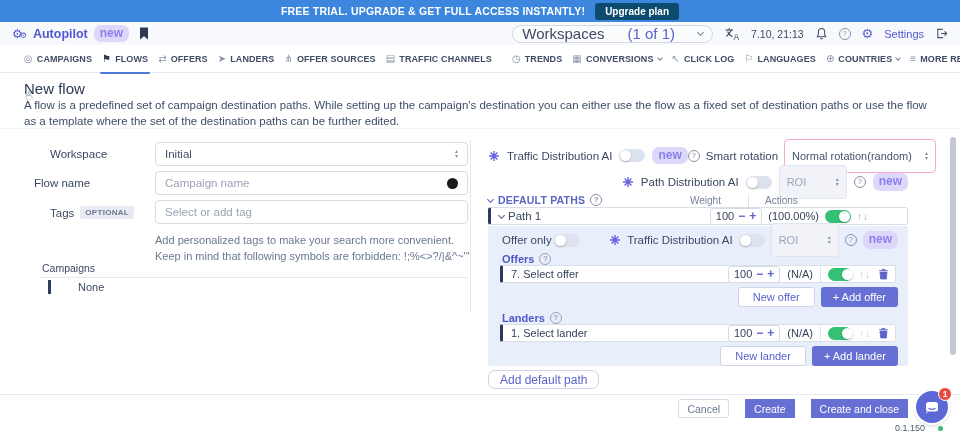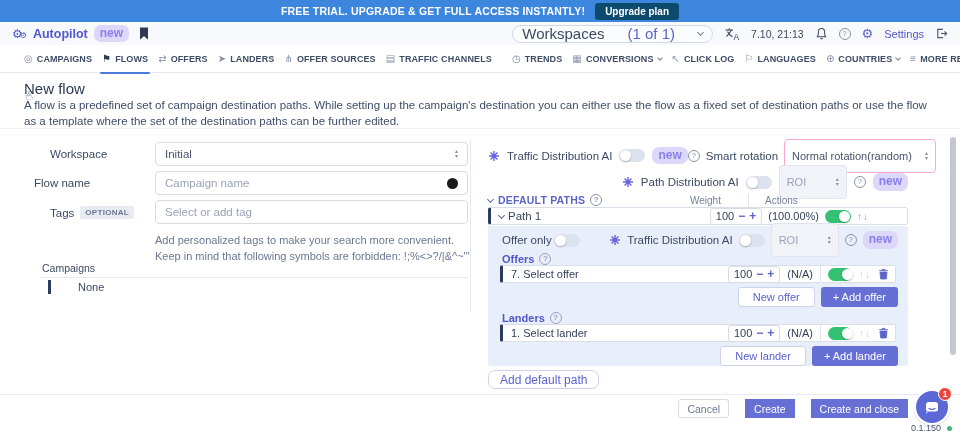--- a/index.html
+++ b/index.html
@@ -104,21 +104,21 @@
   .btn-solid{border:none;background:#666fd3;color:#fff;border-radius:3px;font-size:11px;height:20px;padding:0 12px;cursor:pointer;font-family:inherit}
   .add-path-btn{position:absolute;left:488px;top:370px;height:19px;border:1px solid #ccd3ea;background:#fff;color:#5a62cf;border-radius:7px;font-size:12px;padding:0 11px;cursor:pointer;font-family:inherit}
 
   
   .footer-hr{position:absolute;left:0;top:394px;width:960px;height:1px;background:#e6eaf0}
   .footer-btns{position:absolute;top:399px;right:52px;display:flex;gap:16px}
   .btn-cancel{border:1px solid #d6dbe4;background:#fff;color:#6b7890;border-radius:3px;font-size:10.5px;height:19px;padding:0 8px;cursor:pointer;font-family:inherit}
   .btn-footer-solid{border:none;background:#666fd3;color:#fff;border-radius:0;font-size:10.5px;height:19px;padding:0 9px;cursor:pointer;font-family:inherit}
   .chat-fab{position:absolute;left:916px;top:391px;width:32px;height:32px;background:#5b68d5;border-radius:50%;box-shadow:0 0 0 2px #fff,0 2px 5px rgba(0,0,0,.25);display:flex;align-items:center;justify-content:center;cursor:pointer}
   .chat-badge{position:absolute;top:-4px;right:-4px;width:14px;height:14px;background:#e8483f;border:1.5px solid #fff;border-radius:50%;color:#fff;font-size:8.5px;font-weight:700;display:flex;align-items:center;justify-content:center}
-  .version{position:absolute;right:8px;top:423px;font-size:9px;color:#4a5670;display:flex;align-items:center;gap:6px}
+  .version{position:absolute;right:17px;top:423px;font-size:9px;color:#4a5670;display:flex;align-items:center;gap:13px}
   .vdot{width:5px;height:5px;border-radius:50%;background:#3cb878}
   .scroll-thumb{position:absolute;left:950px;top:137px;width:6px;height:218px;background:#c2c7d0;border-radius:3px}
 </style>
 </head>
 <body>
 
 <div class="banner">
   <span class="banner-text">FREE TRIAL. UPGRADE &amp; GET FULL ACCESS INSTANTLY!</span>
   <button class="banner-btn">Upgrade plan</button>
 </div>

